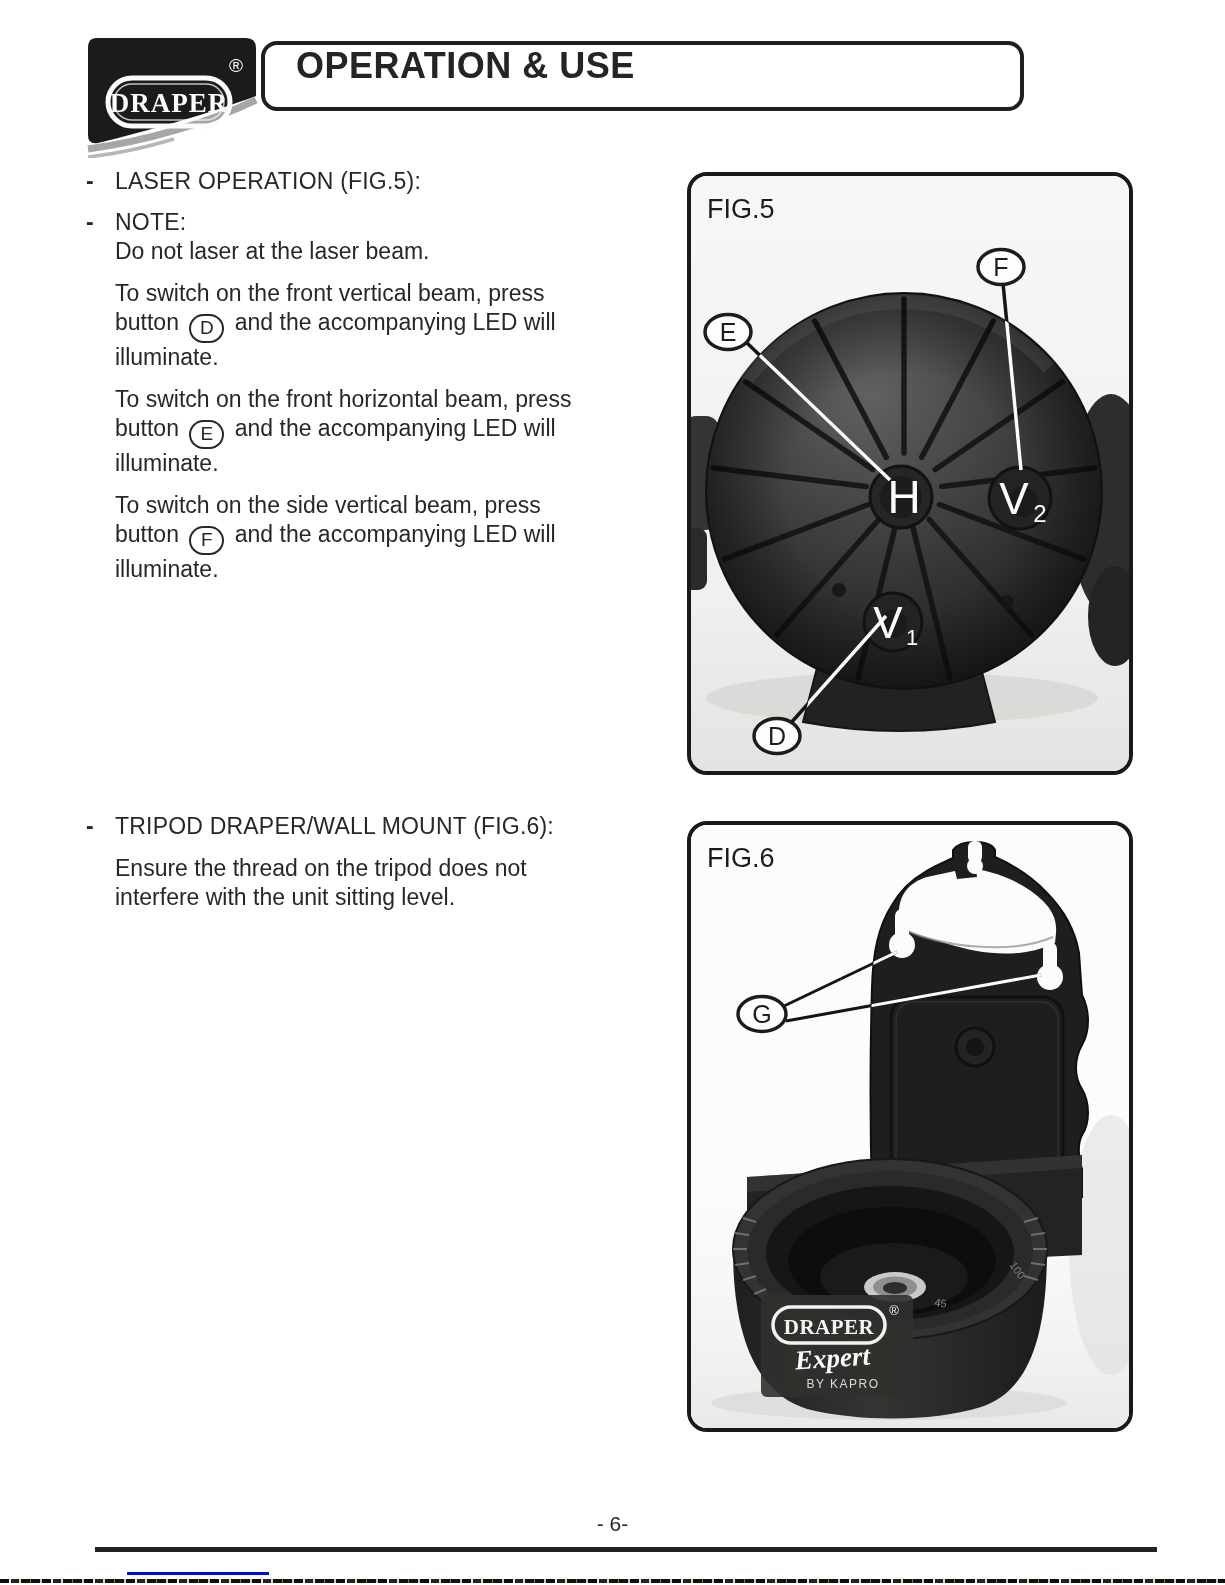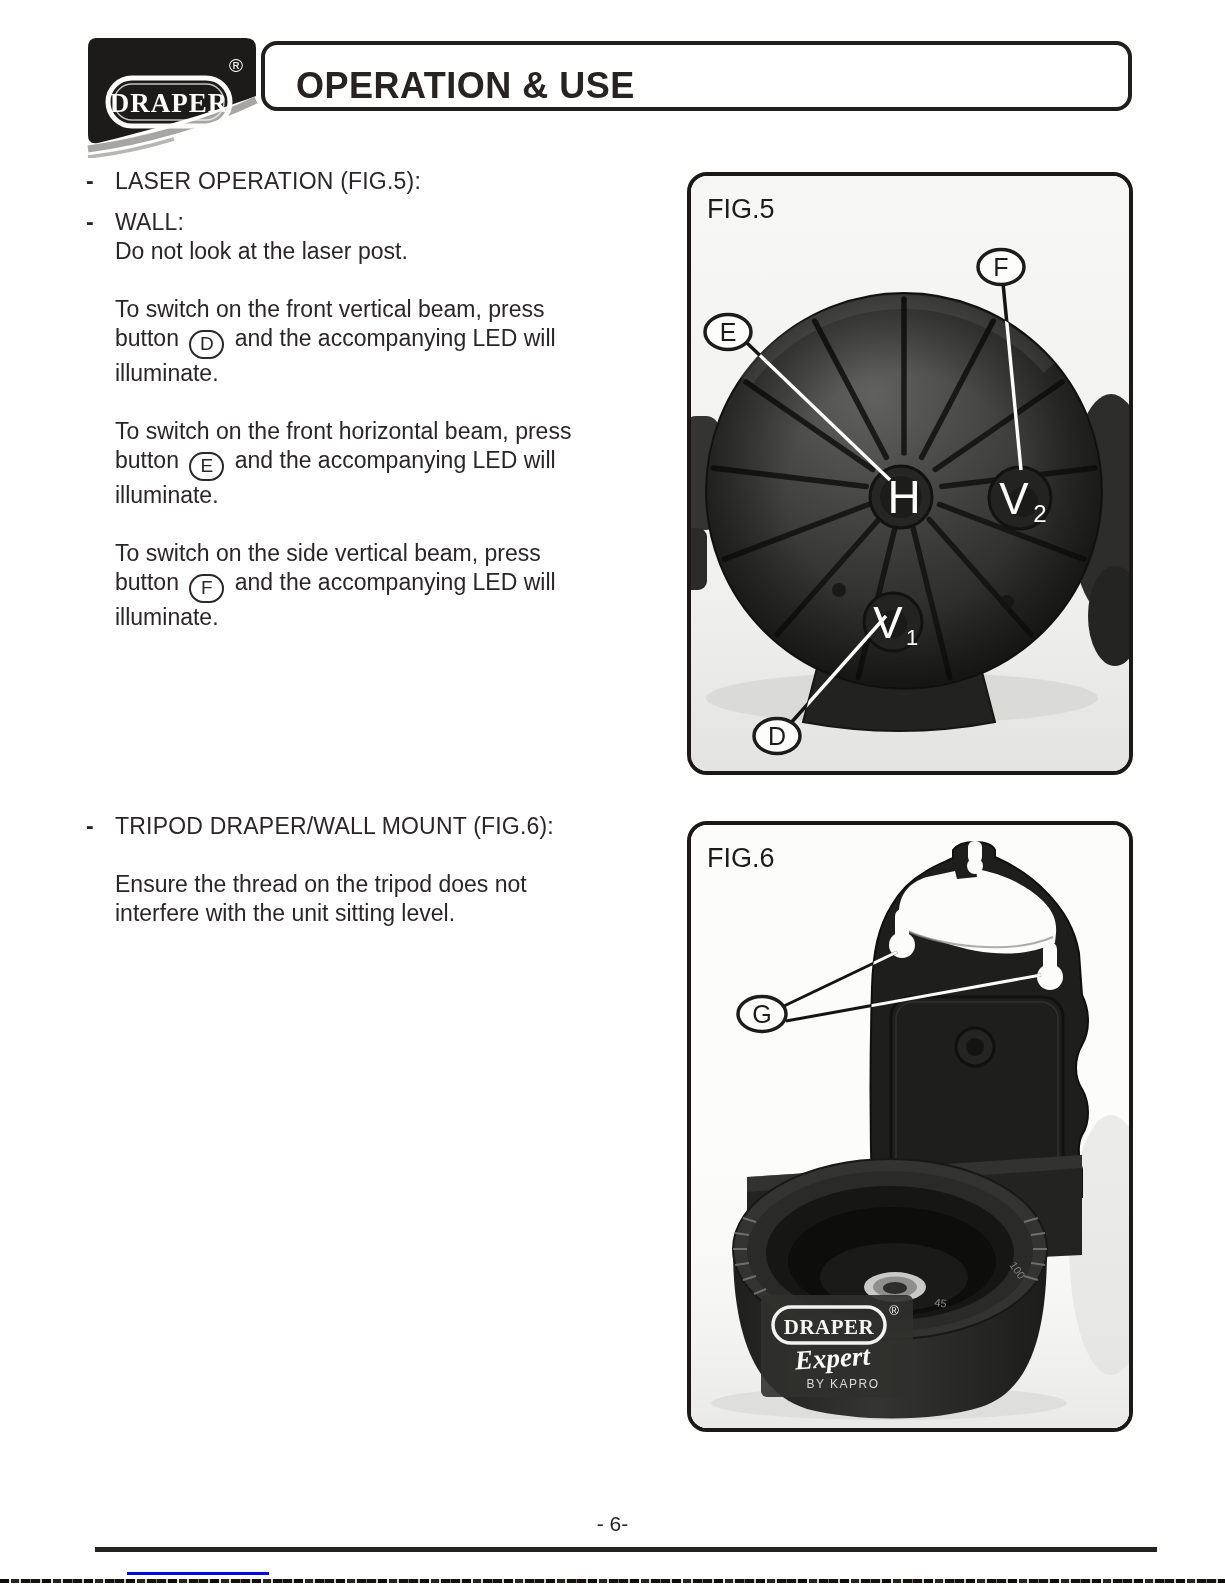--- a/index.html
+++ b/index.html
@@ -1,33 +1,33 @@
 <!DOCTYPE html>
 <html><head>
 <meta charset="utf-8">
 <style>
   html,body{margin:0;padding:0;background:#9a9a9a;}
   .page{position:relative;width:1225px;height:1585px;background:#ffffff;overflow:hidden;
         font-family:"Liberation Sans",sans-serif;color:#2a2628;}
   
   .logo{position:absolute;left:86px;top:36px;width:172px;height:122px;}
-  .header-box{position:absolute;left:261px;top:41px;width:871px;height:70px;
-              border:4px solid #211f1e;border-radius:16px;display:flex;align-items:flex-end;
+  .header-box{position:absolute;left:261px;top:41px;width:763px;height:70px;
+              border:4px solid #211f1e;border-radius:16px;display:flex;align-items:flex-start;
               box-sizing:border-box;background:#fff;}
   .header-box .title{font-size:36px;font-weight:700;letter-spacing:.5px;padding-left:31px;color:#262322;}
   
   .col{position:absolute;left:86px;width:545px;font-size:23px;line-height:29.5px;}
   .col1{top:167px;}
   .col2{top:812px;}
   .bullet-row{display:flex;}
   .bullet-row .dash{width:29px;font-weight:700;flex:none;}
   .bullet-row h2{margin:0;font-size:23px;font-weight:400;letter-spacing:.2px;}
   .note-gap{margin-top:11px;}
   .body-p{margin:0 0 0 29px;}
-  .p-gap{margin-top:28px;}
+  .p-gap{margin-top:12px;}
   .key{display:inline-block;min-width:21px;padding:0 5px;height:25px;line-height:23px;
        border:2.5px solid #2b272a;border-radius:15px;text-align:center;font-size:19px;
        margin:0 4px;vertical-align:-4px;}
   
   .figbox{position:absolute;left:687px;width:446px;border:4px solid #1b1917;border-radius:20px;
           box-sizing:border-box;overflow:hidden;background:#f9f9f7;}
   .fig5{top:172px;height:603px;}
   .fig6{top:821px;height:611px;}
   .figbox svg{display:block;}
   
@@ -60,23 +60,23 @@
     <span class="title">OPERATION &amp; USE</span>
   </div>
 
   <div class="col col1">
     <div class="bullet-row">
       <span class="dash">-</span>
       <h2>LASER OPERATION (FIG.5):</h2>
     </div>
     <div class="bullet-row note-gap">
       <span class="dash">-</span>
-      <h2>WALL:</h2>
+      <h2>NOTE:</h2>
     </div>
-    <p class="body-p">Do not look at the laser post.</p>
+    <p class="body-p">Do not laser at the laser beam.</p>
     <p class="body-p p-gap">To switch on the front vertical beam, press<br>button <span class="key">D</span> and the accompanying LED will<br>illuminate.</p>
     <p class="body-p p-gap">To switch on the front horizontal beam, press<br>button <span class="key">E</span> and the accompanying LED will<br>illuminate.</p>
     <p class="body-p p-gap">To switch on the side vertical beam, press<br>button <span class="key">F</span> and the accompanying LED will<br>illuminate.</p>
   </div>
 
   <div class="col col2">
     <div class="bullet-row">
       <span class="dash">-</span>
       <h2>TRIPOD DRAPER/WALL MOUNT (FIG.6):</h2>
     </div>

